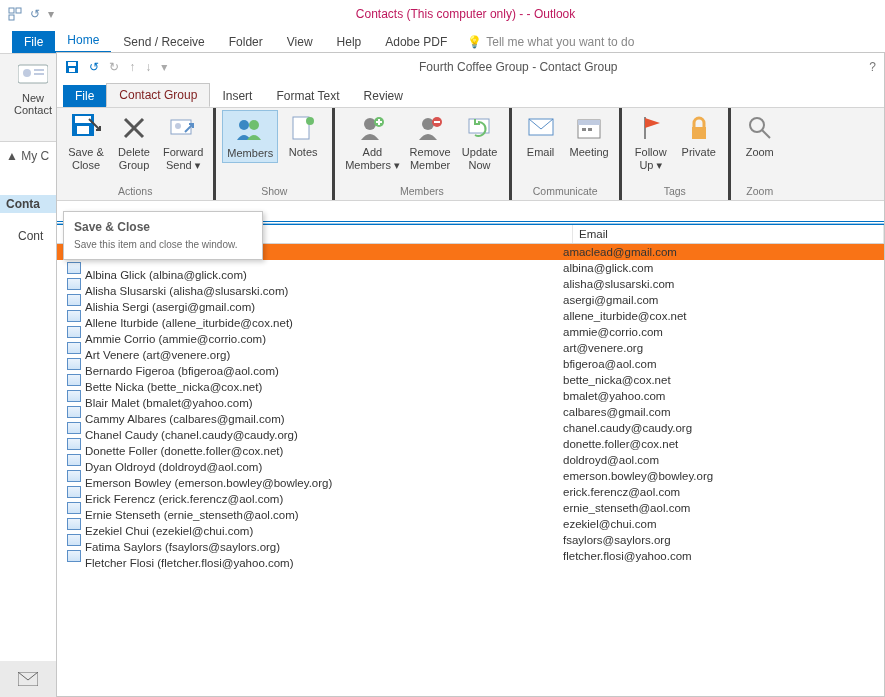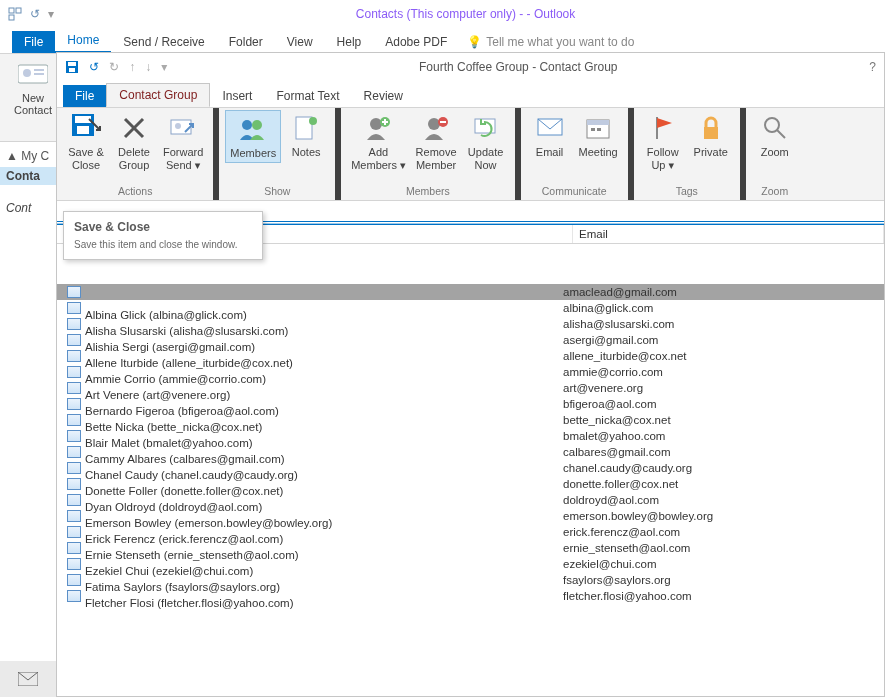--- a/index.html
+++ b/index.html
@@ -1,69 +1,69 @@
 <!DOCTYPE html>
 <html><head>
 <meta charset="utf-8">
 <style>
 * { box-sizing: border-box; margin: 0; padding: 0; }
 body { font-family: "Segoe UI", Tahoma, sans-serif; font-size: 12px; color: #444; background: #fff; width: 885px; height: 697px; overflow: hidden; position: relative; }
 
 
 .outer-titlebar { height: 28px; display: flex; align-items: center; padding: 0 8px; background: #fff; }
 .outer-titlebar .qat { display: flex; gap: 8px; color: #666; }
-.outer-titlebar .title { flex: 1; text-align: center; color: #8b5cf6; font-size: 12px; }
+.outer-titlebar .title { flex: 1; text-align: center; color: #be185d; font-size: 12px; }
 .outer-ribbon-tabs { height: 26px; display: flex; align-items: flex-end; border-bottom: 1px solid #d4d4d4; padding-left: 12px; }
 .outer-ribbon-tabs .tab { padding: 4px 12px; color: #444; cursor: default; white-space: nowrap; }
 .outer-ribbon-tabs .tab.file { background: #0072c6; color: #fff; }
 .outer-ribbon-tabs .tab.active { color: #0072c6; border-bottom: 2px solid #0072c6; }
 .outer-ribbon-tabs .lightbulb { color: #888; padding: 4px 8px; display: flex; align-items: center; gap: 4px; }
 .outer-ribbon-body { height: 88px; background: #f3f3f3; border-bottom: 1px solid #d4d4d4; padding: 4px 8px; }
 .outer-newcontact { display: flex; flex-direction: column; align-items: center; gap: 2px; width: 50px; }
 .outer-newcontact .icn { width: 32px; height: 32px; display:flex; align-items:center; justify-content:center; }
 .outer-left { position: absolute; top: 145px; left: 0; width: 56px; bottom: 0; font-size: 12px; }
 .outer-left .hdr { padding: 4px 6px; color: #555; }
-.outer-left .sel { background: #cde6f7; padding: 2px 6px; font-weight: bold; }
-.outer-left .row { padding: 4px 6px; font-style: italic; }
+.outer-left .sel { background: #cde6f7; padding: 2px 6px; font-weight: bold; margin-top: 28px; }
+.outer-left .row { padding: 4px 18px; }
 .outer-bottombar { position: absolute; bottom: 0; left: 0; width: 56px; height: 36px; background: #eaeaea; display:flex; align-items:center; justify-content:center; color:#666;}
 
 
 .cg-window { position: absolute; top: 52px; left: 56px; right: 0; bottom: 0; background: #fff; border: 1px solid #c6c6c6; display: flex; flex-direction: column; }
 .cg-titlebar { height: 28px; display: flex; align-items: center; padding: 0 8px; }
 .cg-titlebar .qat { display: flex; gap: 10px; color: #0072c6; }
 .cg-titlebar .qat span.gray { color: #aaa; }
 .cg-titlebar .title { flex: 1; text-align: center; font-size: 12px; color: #555; }
 .cg-titlebar .help { color: #777; }
 .cg-ribbon-tabs { height: 26px; display: flex; align-items: flex-end; padding-left: 6px; }
 .cg-ribbon-tabs .tab { padding: 4px 12px; cursor: default; }
 .cg-ribbon-tabs .tab.file { background: #0072c6; color: #fff; }
 .cg-ribbon-tabs .tab.active { color: #7f1d1d; border: 1px solid #c6c6c6; border-bottom: 1px solid #f3f3f3; background: #f3f3f3; }
 .cg-ribbon-body { height: 94px; background: #f3f3f3; border-top: 1px solid #d4d4d4; border-bottom: 1px solid #d4d4d4; display: flex; }
-.rgroup { display: flex; flex-direction: column; align-items: center; padding: 2px 6px; border-right: 6px solid #404040; }
+.rgroup { display: flex; flex-direction: column; align-items: center; padding: 2px 6px; border-right: 3px solid #404040; }
 .rgroup .btns { flex: 1; display: flex; align-items: flex-start; gap: 2px; }
 .rbtn { display: flex; flex-direction: column; align-items: center; justify-content: flex-start; padding: 2px 4px; min-width: 46px; text-align: center; line-height: 1.15; font-size: 11px; color: #444; }
 .rbtn.sel { background: #cde6f7; border: 1px solid #92c0e0; }
 .rbtn .ic { width: 32px; height: 32px; margin-bottom: 2px; display:flex; align-items:center; justify-content:center; }
 .rgroup .glabel { font-size: 10.5px; color: #777; padding: 2px 0 1px; }
 
 
 .tooltip { position: absolute; top: 158px; left: 6px; width: 200px; background: #fff; border: 1px solid #c6c6c6; box-shadow: 2px 2px 5px rgba(0,0,0,0.2); padding: 8px 10px; z-index: 50; }
 .tooltip .tt-title { font-weight: bold; color: #5b5b5b; margin-bottom: 4px; font-size: 12px; }
 .tooltip .tt-body { color: #6b6b6b; font-size: 10px; line-height: 1.3; }
 
 
 .cg-content { flex: 1; overflow: auto; position: relative; }
 .blue-line { height: 4px; background: repeating-linear-gradient(#fff,#fff 1px,#9ec9e8 1px,#9ec9e8 2px); border-top:1px solid #0072c6; border-bottom:1px solid #0072c6;}
 .list-header { display: flex; border-bottom: 1px solid #d4d4d4; background: #fff; font-size: 11.5px; color: #333; padding-left: 10px; }
 .list-header .col { padding: 3px 6px; border-right: 1px solid #e6e6e6; }
 .col-name { width: 490px; }
 .col-email { flex: 1; }
 .list { }
 .list .row { display: flex; align-items: center; padding: 0 0 0 10px; height: 16px; font-size: 11.5px; color: #333; }
-.list .row.selected { background: #a3a3a3; margin-top: 40px; }
+.list .row.selected { background: #f97316; }
 .list .row .ico { width: 14px; height: 12px; margin-right: 4px; border: 1px solid #5b8fc7; background: linear-gradient(#eaf3fc,#cfe4f7); }
 .list .row .nm { width: 478px; white-space: nowrap; overflow: hidden; text-overflow: ellipsis; margin-top: 14px; }
 .list .row .em { flex: 1; white-space: nowrap; }
 
 svg { display: block; }
 </style>
 </head>
 <body>
 
 <div class="outer-titlebar">

